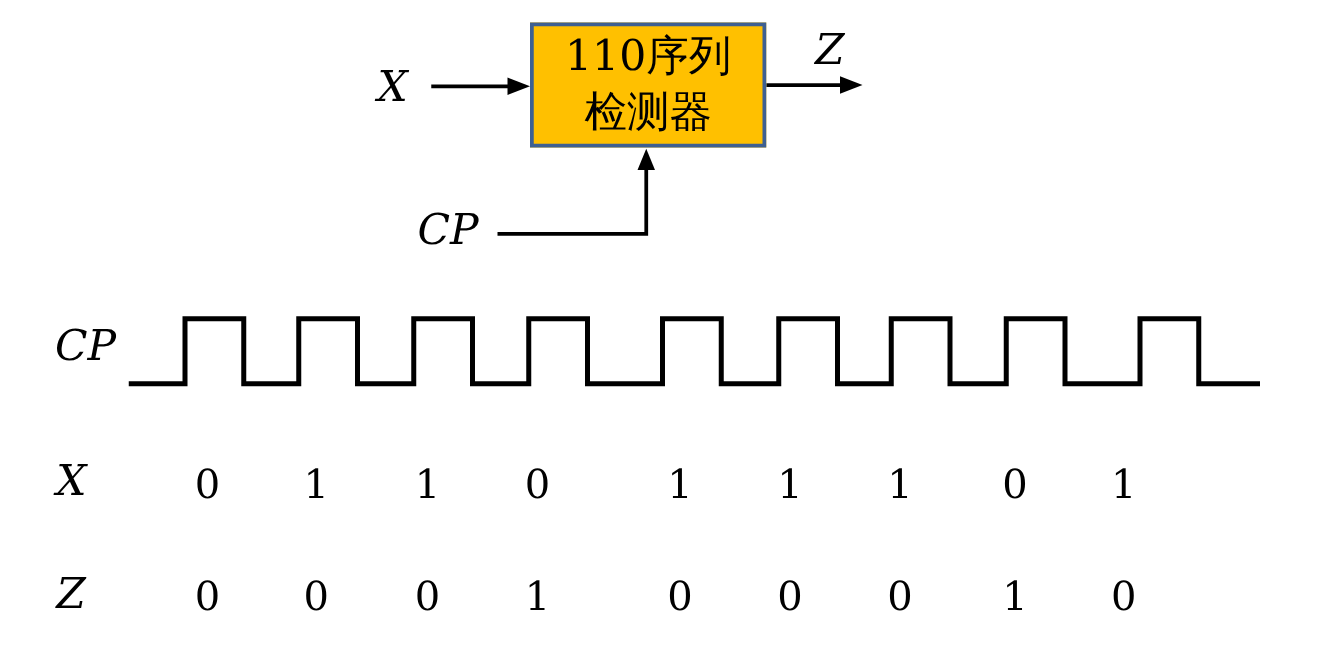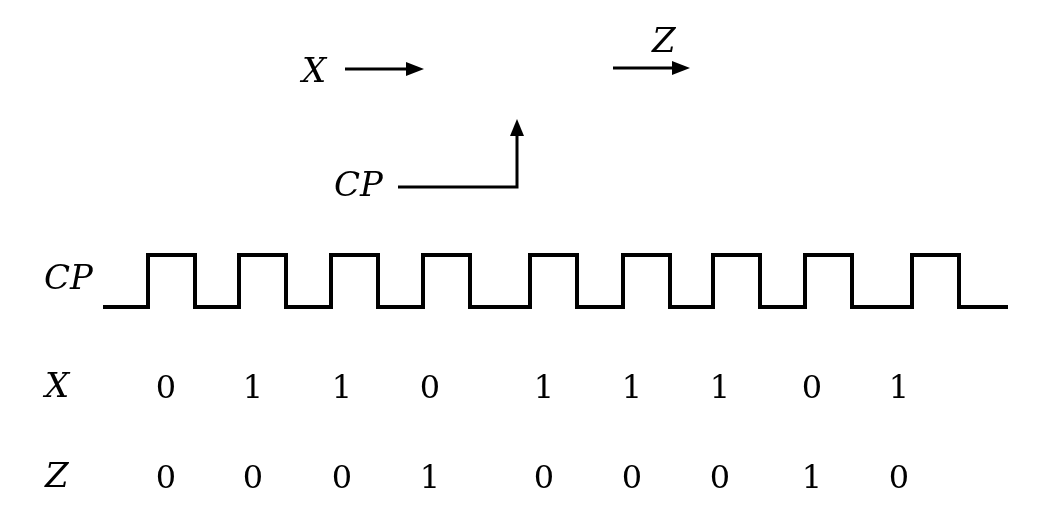--- a/index.html
+++ b/index.html
@@ -50,20 +50,24 @@
 
     <line class="ln" x1="613" y1="68" x2="676" y2="68"></line>
     <polygon class="head" points="690,68 672,61 672,75"></polygon>
 
     <polyline class="ln" fill="none" points="398,187 517,187 517,133"></polyline>
     <polygon class="head" points="517,119 510,136 524,136"></polygon>
 
     <polyline id="cp-wave" class="wave" points="103,307 148,307 148,255 195,255 195,307 239,307 239,255 286,255 286,307 331,307 331,255 378,255 378,307 423,307 423,255 470,255 470,307 530,307 530,255 577,255 577,307 623,307 623,255 670,255 670,307 713,307 713,255 760,255 760,307 805,307 805,255 852,255 852,307 912,307 912,255 959,255 959,307 1008,307" stroke-width="4"></polyline>
   </svg>
 
+  <div class="detector-box" id="detector-box" style="background: rgb(255, 192, 0); border-color: rgb(62, 96, 146);">
+    <div>110序列</div>
+    <div>检测器</div>
+  </div>
 
   <div class="siglabel" style="left:302px;top:50px;">X</div>
   <div class="siglabel" style="left:652px;top:20px;">Z</div>
   <div class="siglabel" style="left:334px;top:164px;">CP</div>
 
   <div class="siglabel" style="left:44px;top:257px;">CP</div>
   <div class="siglabel" style="left:45px;top:365px;">X</div>
   <div class="siglabel" style="left:45px;top:455px;">Z</div>
 
   <div id="x-row">

